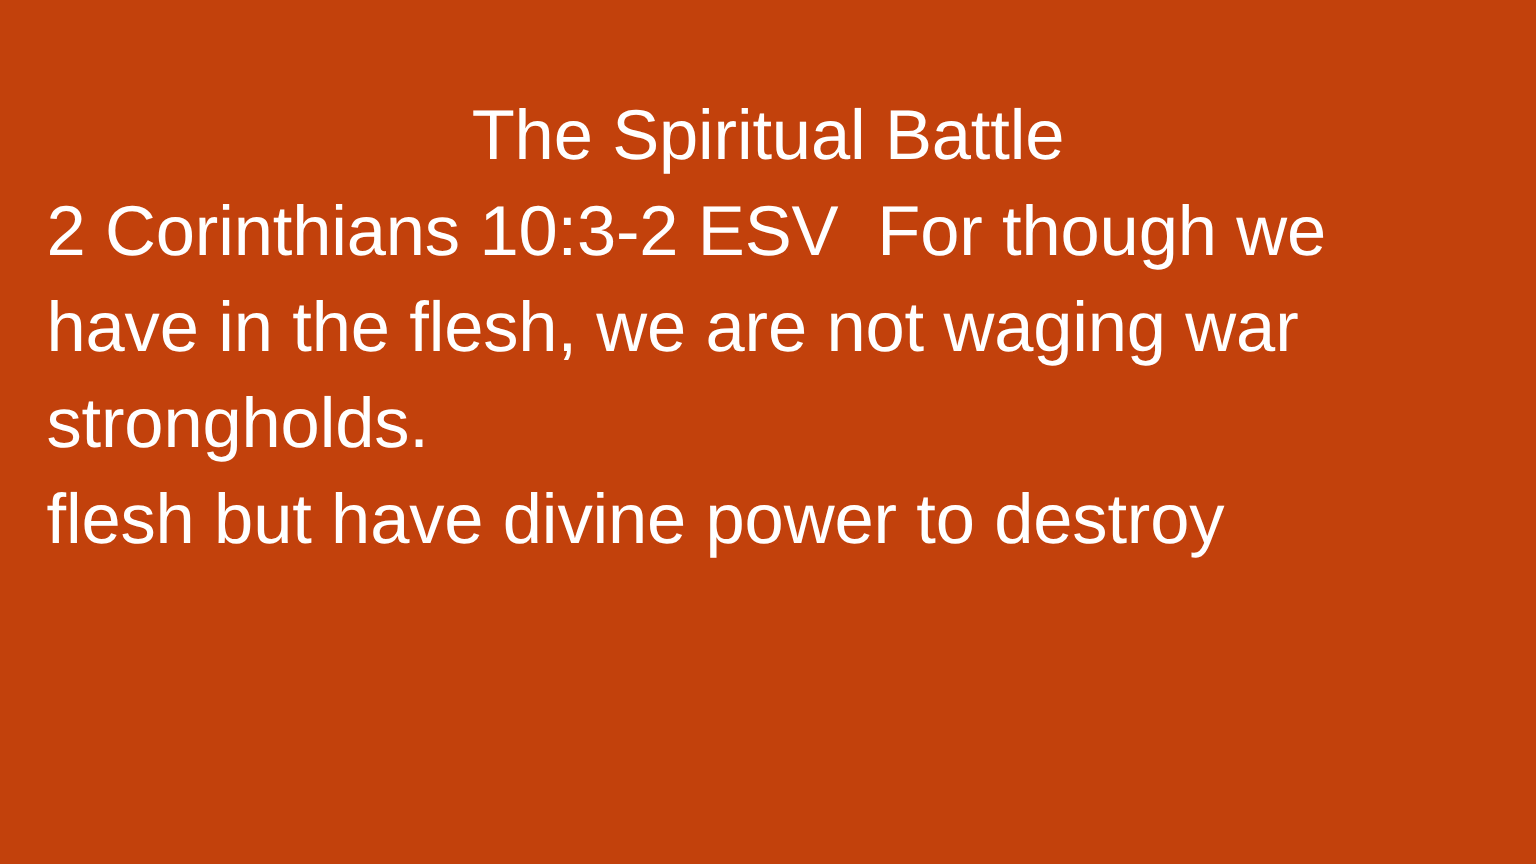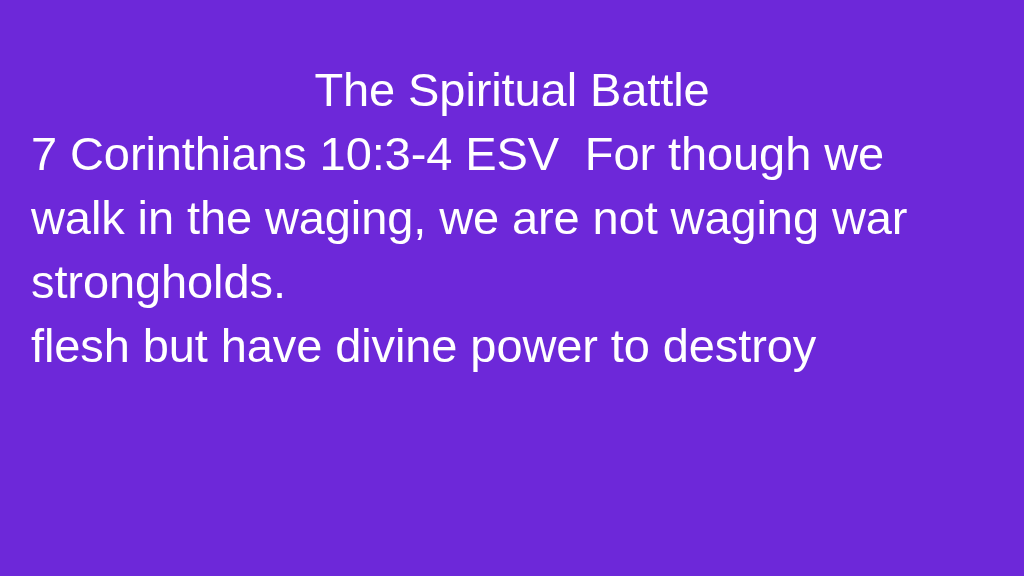--- a/index.html
+++ b/index.html
@@ -6,21 +6,21 @@
   html, body {
     margin: 0;
     padding: 0;
     background: #000000;
   }
 
   #slide {
     position: relative;
     width: 1024px;
     height: 576px;
-    background: #6d28d9;
+    background: #c2410c;
     overflow: hidden;
     font-family: "Liberation Sans", "DejaVu Sans", sans-serif;
     -webkit-font-smoothing: antialiased;
   }
 
   
   #text-block {
     position: absolute;
     left: 0;
     top: 0;
@@ -55,21 +55,21 @@
 </head>
 <body>
 
 <div id="slide">
 
   <div id="text-block">
 
     <div id="slide-title" class="slide-line">The Spiritual Battle</div>
 
     <div id="body-lines">
-      <div class="slide-line body-line">7 Corinthians 10:3-4 ESV  For though we</div>
-      <div class="slide-line body-line">walk in the waging, we are not waging war</div>
+      <div class="slide-line body-line">2 Corinthians 10:3-2 ESV  For though we</div>
+      <div class="slide-line body-line">have in the flesh, we are not waging war</div>
       <div class="slide-line body-line">strongholds.</div>
       <div class="slide-line body-line">flesh but have divine power to destroy</div>
     </div>
 
   </div>
 
 </div>
 
 </body></html>

